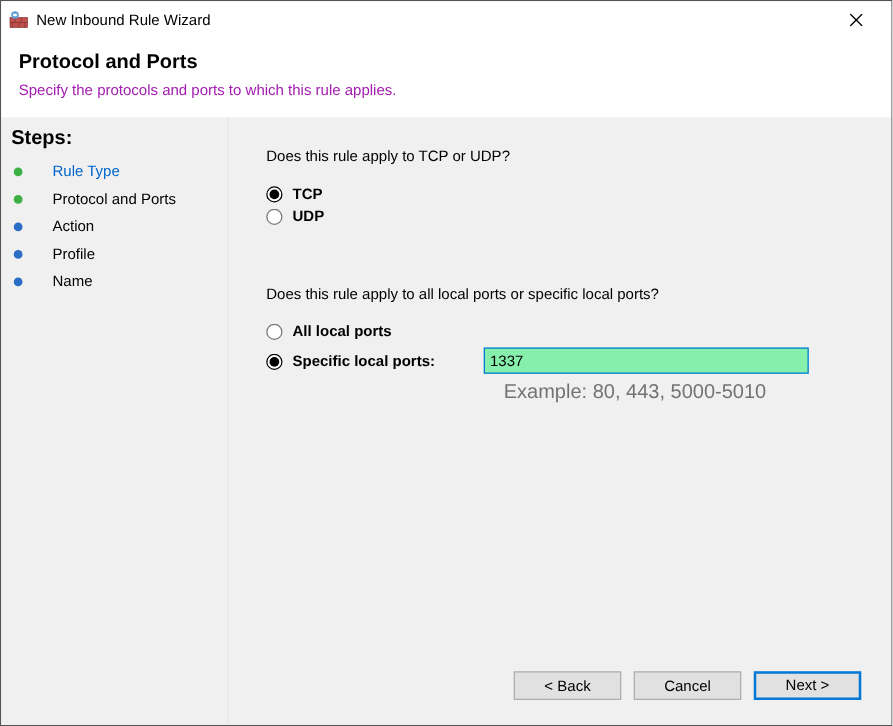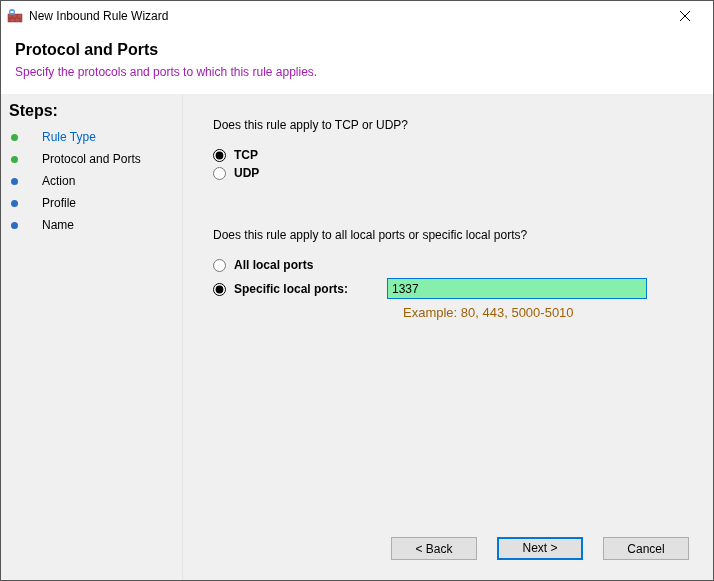--- a/index.html
+++ b/index.html
@@ -130,31 +130,31 @@
     flex:1;
     max-width: 260px;
     height: 21px;
     border: 1px solid #0078d7;
     background:#86efac;
     font-family: inherit;
     font-size:12px;
     padding: 1px 4px;
   }
   .example {
-    font-size:13px;
-    color:#a16207;
+    font-size:16px;
+    color:#737373;
     margin-left: 190px;
     margin-top: 2px;
   }
 
   .footer {
     margin-top:auto;
     display:flex;
     justify-content:flex-end;
-    gap:20px;
+    gap:10px;
     padding: 10px 6px 10px 0;
   }
   .btn {
     width:86px; height:23px;
     background:#e1e1e1;
     border:1px solid #adadad;
     font-family:inherit;
     font-size:12px;
     cursor:pointer;
   }
@@ -251,19 +251,19 @@
             <input type="radio" name="ports" checked="" style="">
             <span class="rlabel">Specific local ports:</span>
           </label>
           <input class="portbox" type="text" value="1337" style="">
         </div>
         <div class="example">Example: 80, 443, 5000-5010</div>
       </div>
 
       <div class="footer">
         <button class="btn">&lt; Back</button>
+        <button class="btn">Cancel</button>
         <button class="btn primary">Next &gt;</button>
-        <button class="btn">Cancel</button>
       </div>
     </div>
   </div>
 
 </div>
 
 </body></html>

